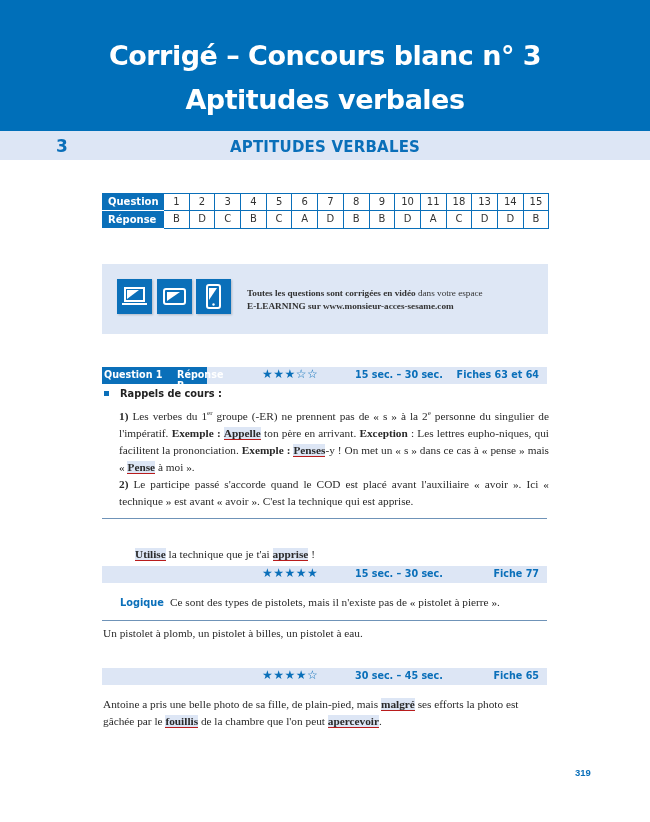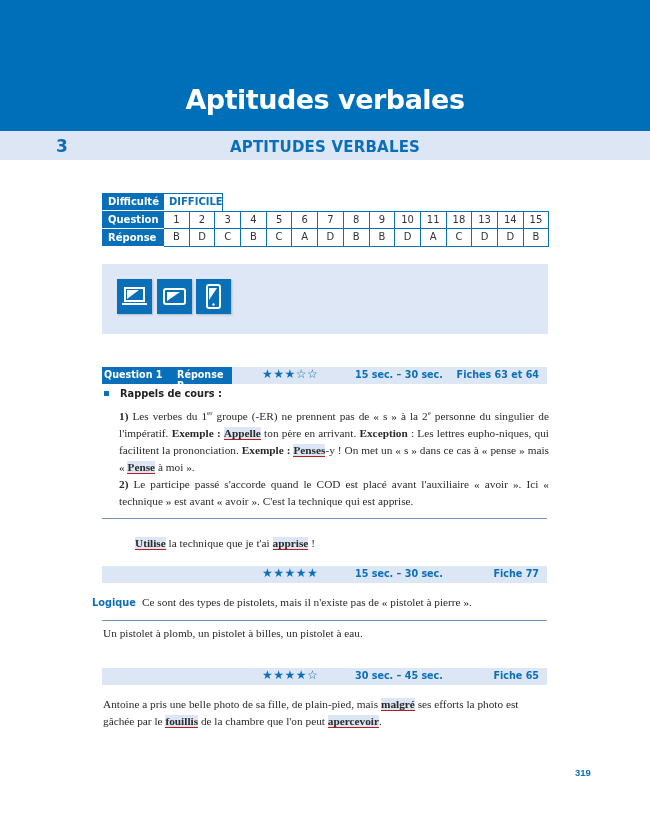--- a/index.html
+++ b/index.html
@@ -25,21 +25,21 @@
 
   
   .elearn { position: absolute; left: 102px; top: 264px; width: 446px; height: 70px; background: #dee7f5; }
   .elearn .ic { position: absolute; top: 15px; width: 35px; height: 35px; background: #0a6fb9; box-shadow: 1px 1px 2px rgba(0,0,0,0.2); }
   .elearn .ic svg { position: absolute; left: 0; top: 0; }
   .elearn .txt { position: absolute; left: 145px; top: 23px; font-size: 9.2px; line-height: 13px; font-weight: bold; color: #333; }
   .elearn .txt .n { font-weight: normal; }
 
   
   .qbar { position: absolute; left: 102px; width: 445px; height: 17px; background: #dde6f5; font-family: "DejaVu Sans", sans-serif; font-size: 9.6px; font-weight: bold; color: #0a6fb9; }
-  .qbar .dark { position: absolute; left: 0; top: 0; width: 130px; height: 17px; background: #0a6fb9; color: #fff; }
+  .qbar .dark { position: absolute; left: 0; top: 0; width: 105px; height: 17px; background: #0a6fb9; color: #fff; }
   .qbar .dark .q { position: absolute; left: 2px; top: 2px; }
   .qbar .dark .r { position: absolute; left: 75px; top: 2px; }
   .qbar .stars { position: absolute; left: 160px; top: 0px; font-size: 12px; letter-spacing: 0.5px; }
   .qbar .time { position: absolute; left: 253px; top: 2px; text-align: right; }
   .qbar .fiche { position: absolute; right: 8px; top: 2px; margin-left: 32px; }
 
   .body-text { position: absolute; font-size: 11.3px; line-height: 17px; color: #2a2a2a; }
   .hl { background: #dde6f5; font-weight: bold; border-bottom: 1px solid #b91c1c; }
   b { font-weight: bold; }
 
@@ -49,33 +49,30 @@
   .rule { position: absolute; left: 102px; width: 445px; height: 1px; background: #6f93b8; }
 
   .logique { font-family: "DejaVu Sans", sans-serif; font-weight: bold; color: #0a6fb9; font-size: 9.8px; margin-right: 6px; }
 
   .pagenum { position: absolute; left: 575px; top: 767px; font-family: Liberation Sans, sans-serif; font-size: 9.5px; font-weight: bold; color: #0a6fb9; }
 </style>
 </head>
 <body>
 
 <div class="banner">
+  <div class="t1">Corrigé – Concours blanc n° 3</div>
   <div class="t2">Aptitudes verbales</div>
 </div>
 
 <div class="section-bar">
   <span class="num">3</span>
   <span class="title">APTITUDES VERBALES</span>
 </div>
 
 <div class="grid">
-  <div class="row">
-    <div class="lbl">Difficulté</div>
-    <div class="diff" style="border-top:1px solid #0a6fb9;border-bottom:none;">DIFFICILE</div>
-  </div>
   <div class="row q">
     <div class="lbl">Question</div>
     <div class="cell">1</div>
     <div class="cell">2</div>
     <div class="cell">3</div>
     <div class="cell">4</div>
     <div class="cell">5</div>
     <div class="cell">6</div>
     <div class="cell">7</div>
     <div class="cell">8</div>
@@ -121,20 +118,24 @@
       <polygon points="10,22 10,13 23,13" fill="#fff"></polygon>
     </svg>
   </div>
   <div class="ic" style="left:94px">
     <svg width="35" height="35" viewBox="0 0 35 35">
       <rect x="11" y="6" width="13" height="23" rx="2" fill="none" stroke="#fff" stroke-width="2"></rect>
       <polygon points="13,21 13,9 21,9" fill="#fff"></polygon>
       <circle cx="17.5" cy="25.5" r="1.2" fill="#fff"></circle>
     </svg>
   </div>
+  <div class="txt">
+    <span>Toutes les questions sont corrigées en vidéo</span><span class="n"> dans votre espace</span><br>
+    <span>E-LEARNING sur www.monsieur-acces-sesame.com</span>
+  </div>
 </div>
 
 <div class="qbar" style="top:367px">
   <div class="dark">
     <span class="q">Question 1</span>
     <span class="r">Réponse B</span>
   </div>
   <span class="stars">★★★☆☆</span>
   <span class="time">15 sec. – 30 sec.</span>
   <span class="fiche">Fiches 63 et 64</span>
@@ -142,31 +143,31 @@
 
 <div class="bullet-title"><span class="sq"></span><span>Rappels de cours :</span></div>
 
 <div class="body-text" style="left:119px; top:405px; width:430px; text-align:justify;">
   <b>1)</b><span> Les verbes du 1</span><sup style="font-size:7px">er</sup><span> groupe (-ER) ne prennent pas de « s » à la 2</span><sup style="font-size:7px">e</sup><span> personne du singulier de l'impératif. </span><b>Exemple :</b> <span class="hl">Appelle</span><span> ton père en arrivant. </span><b>Exception</b><span> : Les lettres eupho-niques, qui facilitent la prononciation. </span><b>Exemple :</b> <span class="hl">Penses</span><span>-y ! On met un « s » dans ce cas à « pense » mais « </span><span class="hl">Pense</span><span> à moi ».</span><br>
   <b>2)</b><span> Le participe passé s'accorde quand le COD est placé avant l'auxiliaire « avoir ». Ici « technique » est avant « avoir ». C'est la technique qui est apprise.</span>
 </div>
 
 <div class="rule" style="top:518px"></div>
 
-<div class="body-text" style="left:103px; top:535px;padding-left:32px;">
+<div class="body-text" style="left:103px; top:546px;padding-left:32px;">
   <span class="hl">Utilise</span><span> la technique que je t'ai </span><span class="hl">apprise</span><span> !</span>
 </div>
 
 <div class="qbar" style="top:566px">
   <span class="stars">★★★★★</span>
   <span class="time">15 sec. – 30 sec.</span>
   <span class="fiche">Fiche 77</span>
 </div>
 
-<div class="body-text" style="left:92px; top:594px;">
+<div class="body-text" style="left:120px; top:594px;">
   <span class="logique">Logique</span><span>Ce sont des types de pistolets, mais il n'existe pas de « pistolet à pierre ».</span>
 </div>
 
 <div class="rule" style="top:620px"></div>
 
 <div class="body-text" style="left:103px; top:625px;">Un pistolet à plomb, un pistolet à billes, un pistolet à eau.</div>
 
 <div class="qbar" style="top:668px">
   <span class="stars">★★★★☆</span>
   <span class="time">30 sec. – 45 sec.</span>

